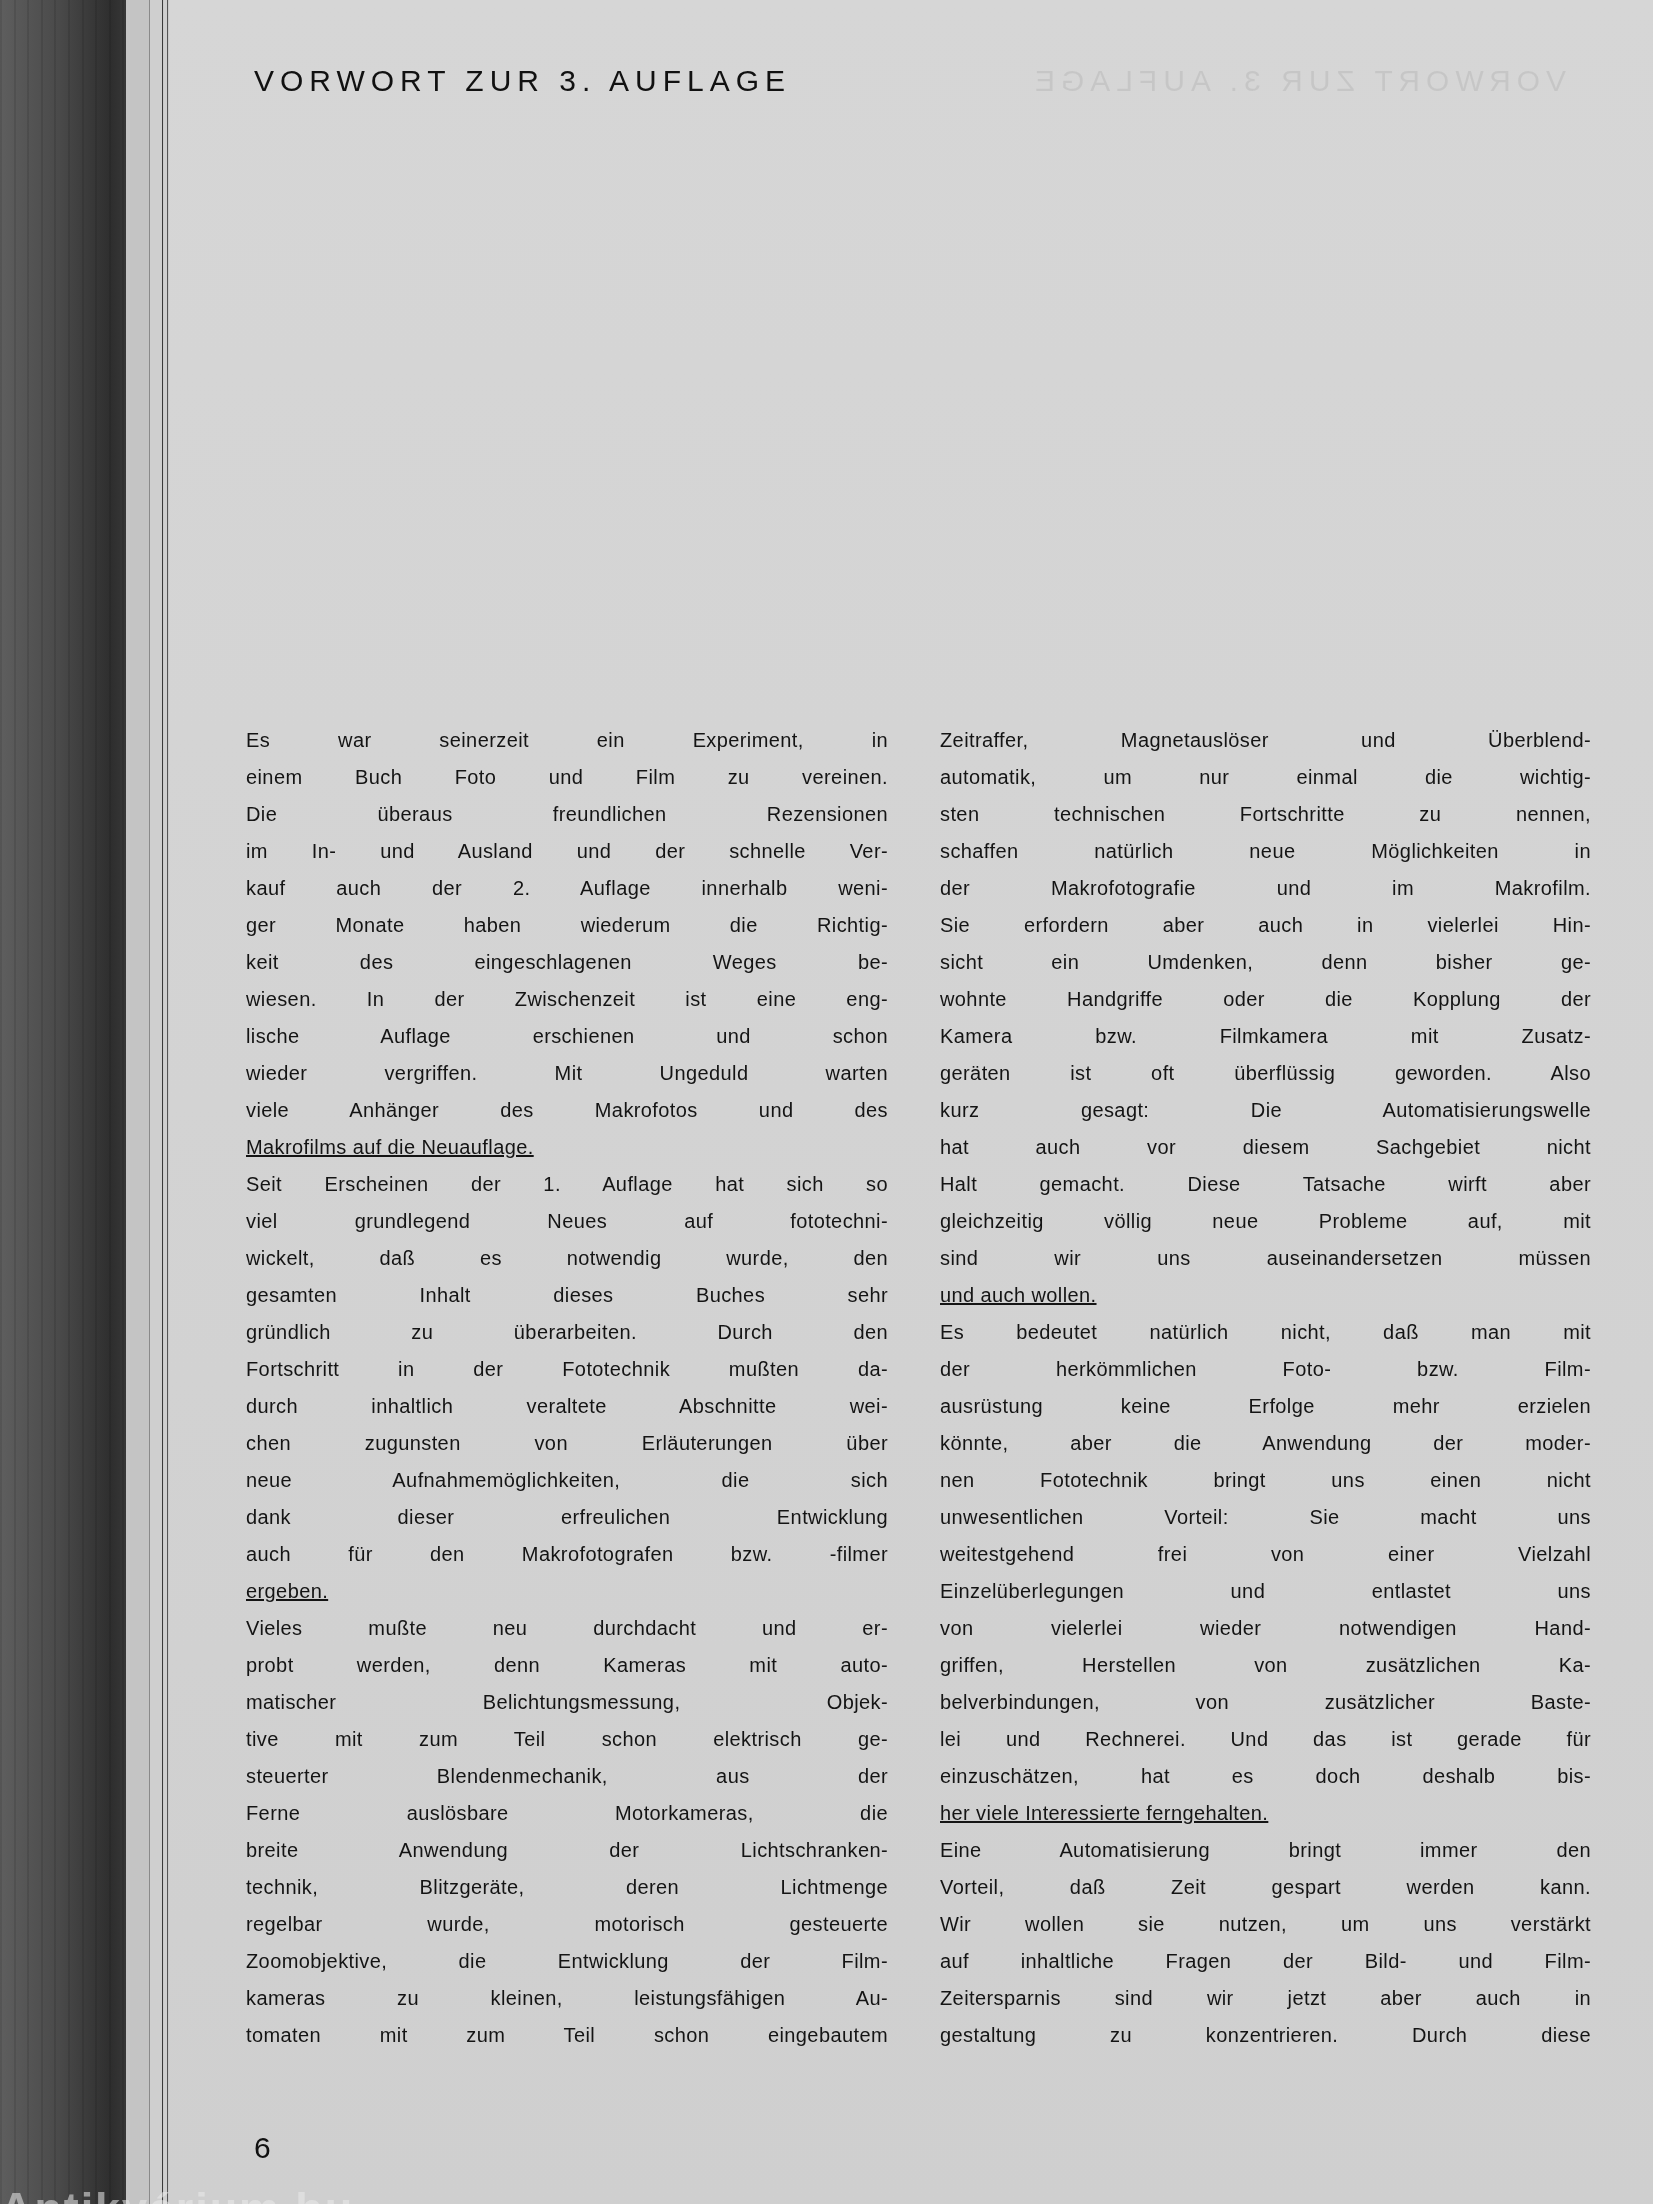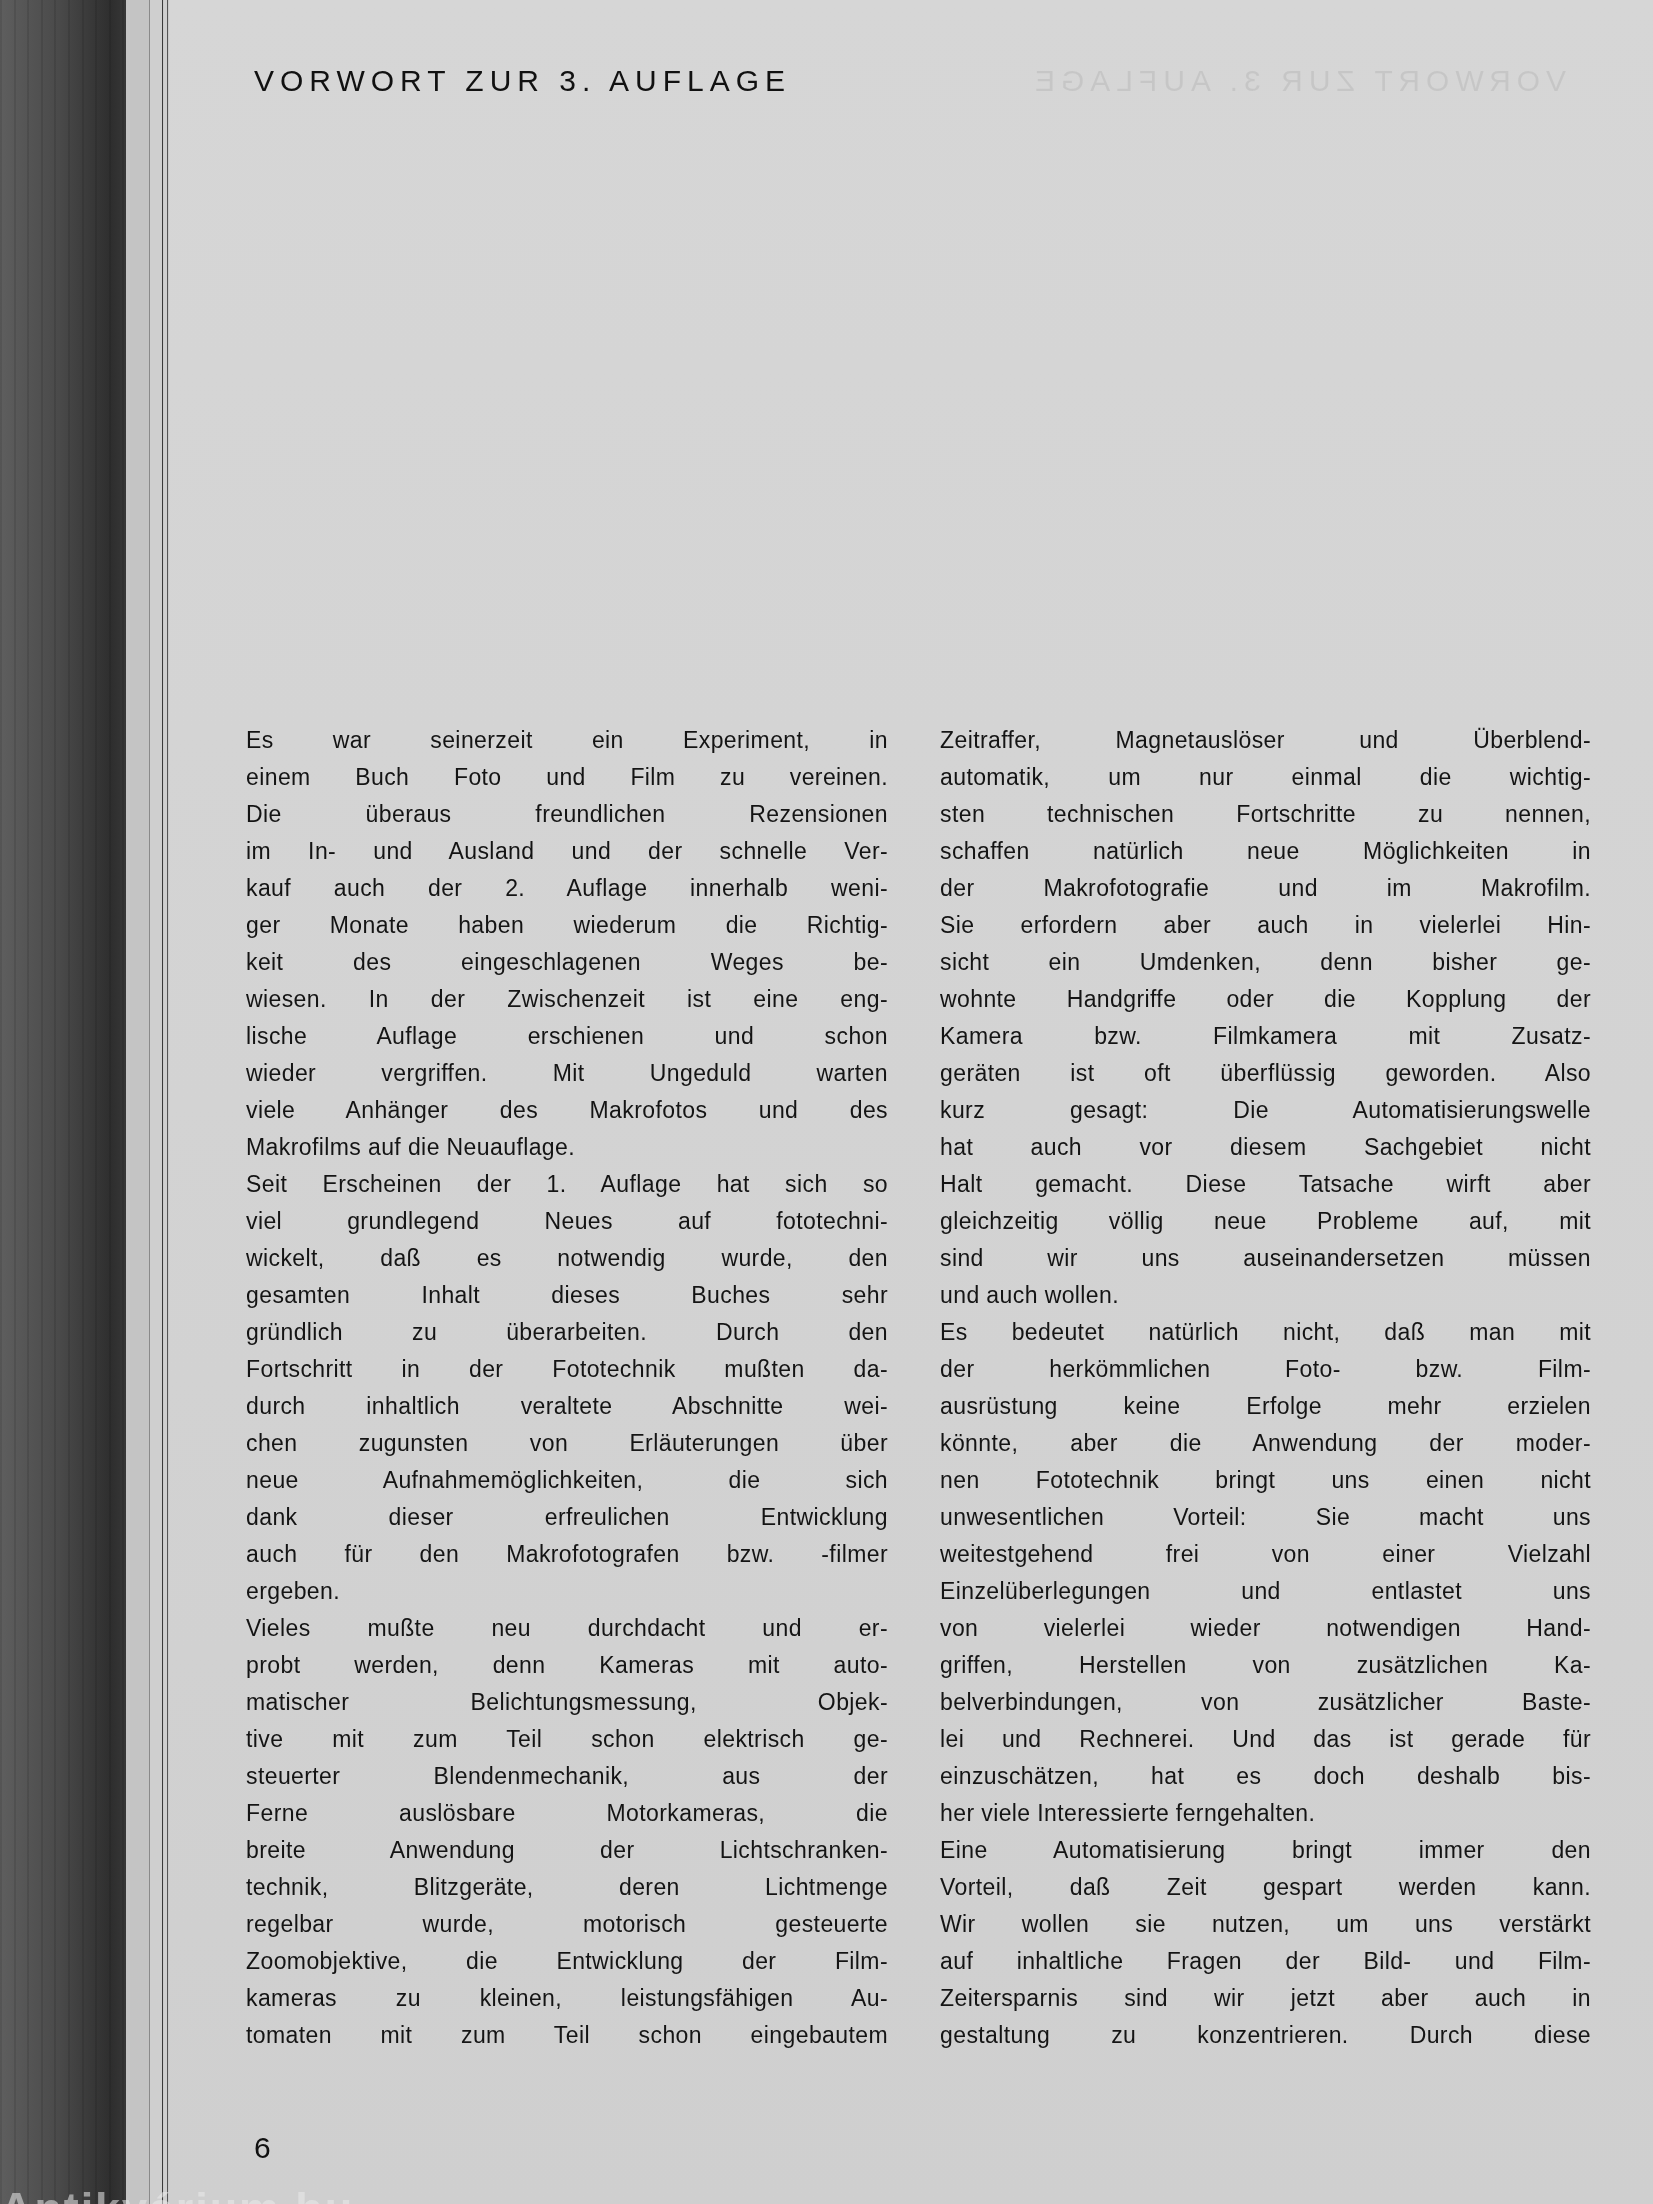--- a/index.html
+++ b/index.html
@@ -27,30 +27,30 @@
     position: absolute; left: 254px; top: 64px;
     font-size: 30px; letter-spacing: 6px; color: #111; white-space: nowrap;
   }
   .ghost-title {
     position: absolute; left: 1029px; top: 64px;
     font-size: 30px; letter-spacing: 6px; color: rgba(0,0,0,0.07);
     transform: scaleX(-1); white-space: nowrap;
   }
   .column {
     position: absolute; top: 722px;
-    font-size: 23px; line-height: 37px; color: #141414;
+    font-size: 20px; line-height: 37px; color: #141414;
   }
   .col-left { left: 246px; width: 642px; }
   .col-right { left: 940px; width: 651px; }
   .line {
     display: block; height: 37px; white-space: nowrap;
     text-align: justify; text-align-last: justify;
     letter-spacing: 0.4px;
   }
-  .line.last { text-align-last: left; }
+  .line.last { text-align-last: left; text-decoration: underline; }
   .page-number {
     position: absolute; left: 254px; top: 2131px; font-size: 30px; color: #111;
   }
   .watermark {
     position: absolute; left: 0; top: 2183px; font-size: 45px; font-weight: bold;
     color: rgba(235,235,235,0.55); letter-spacing: 1.9px; white-space: nowrap;
   }
 </style>
 </head>
 <body>

